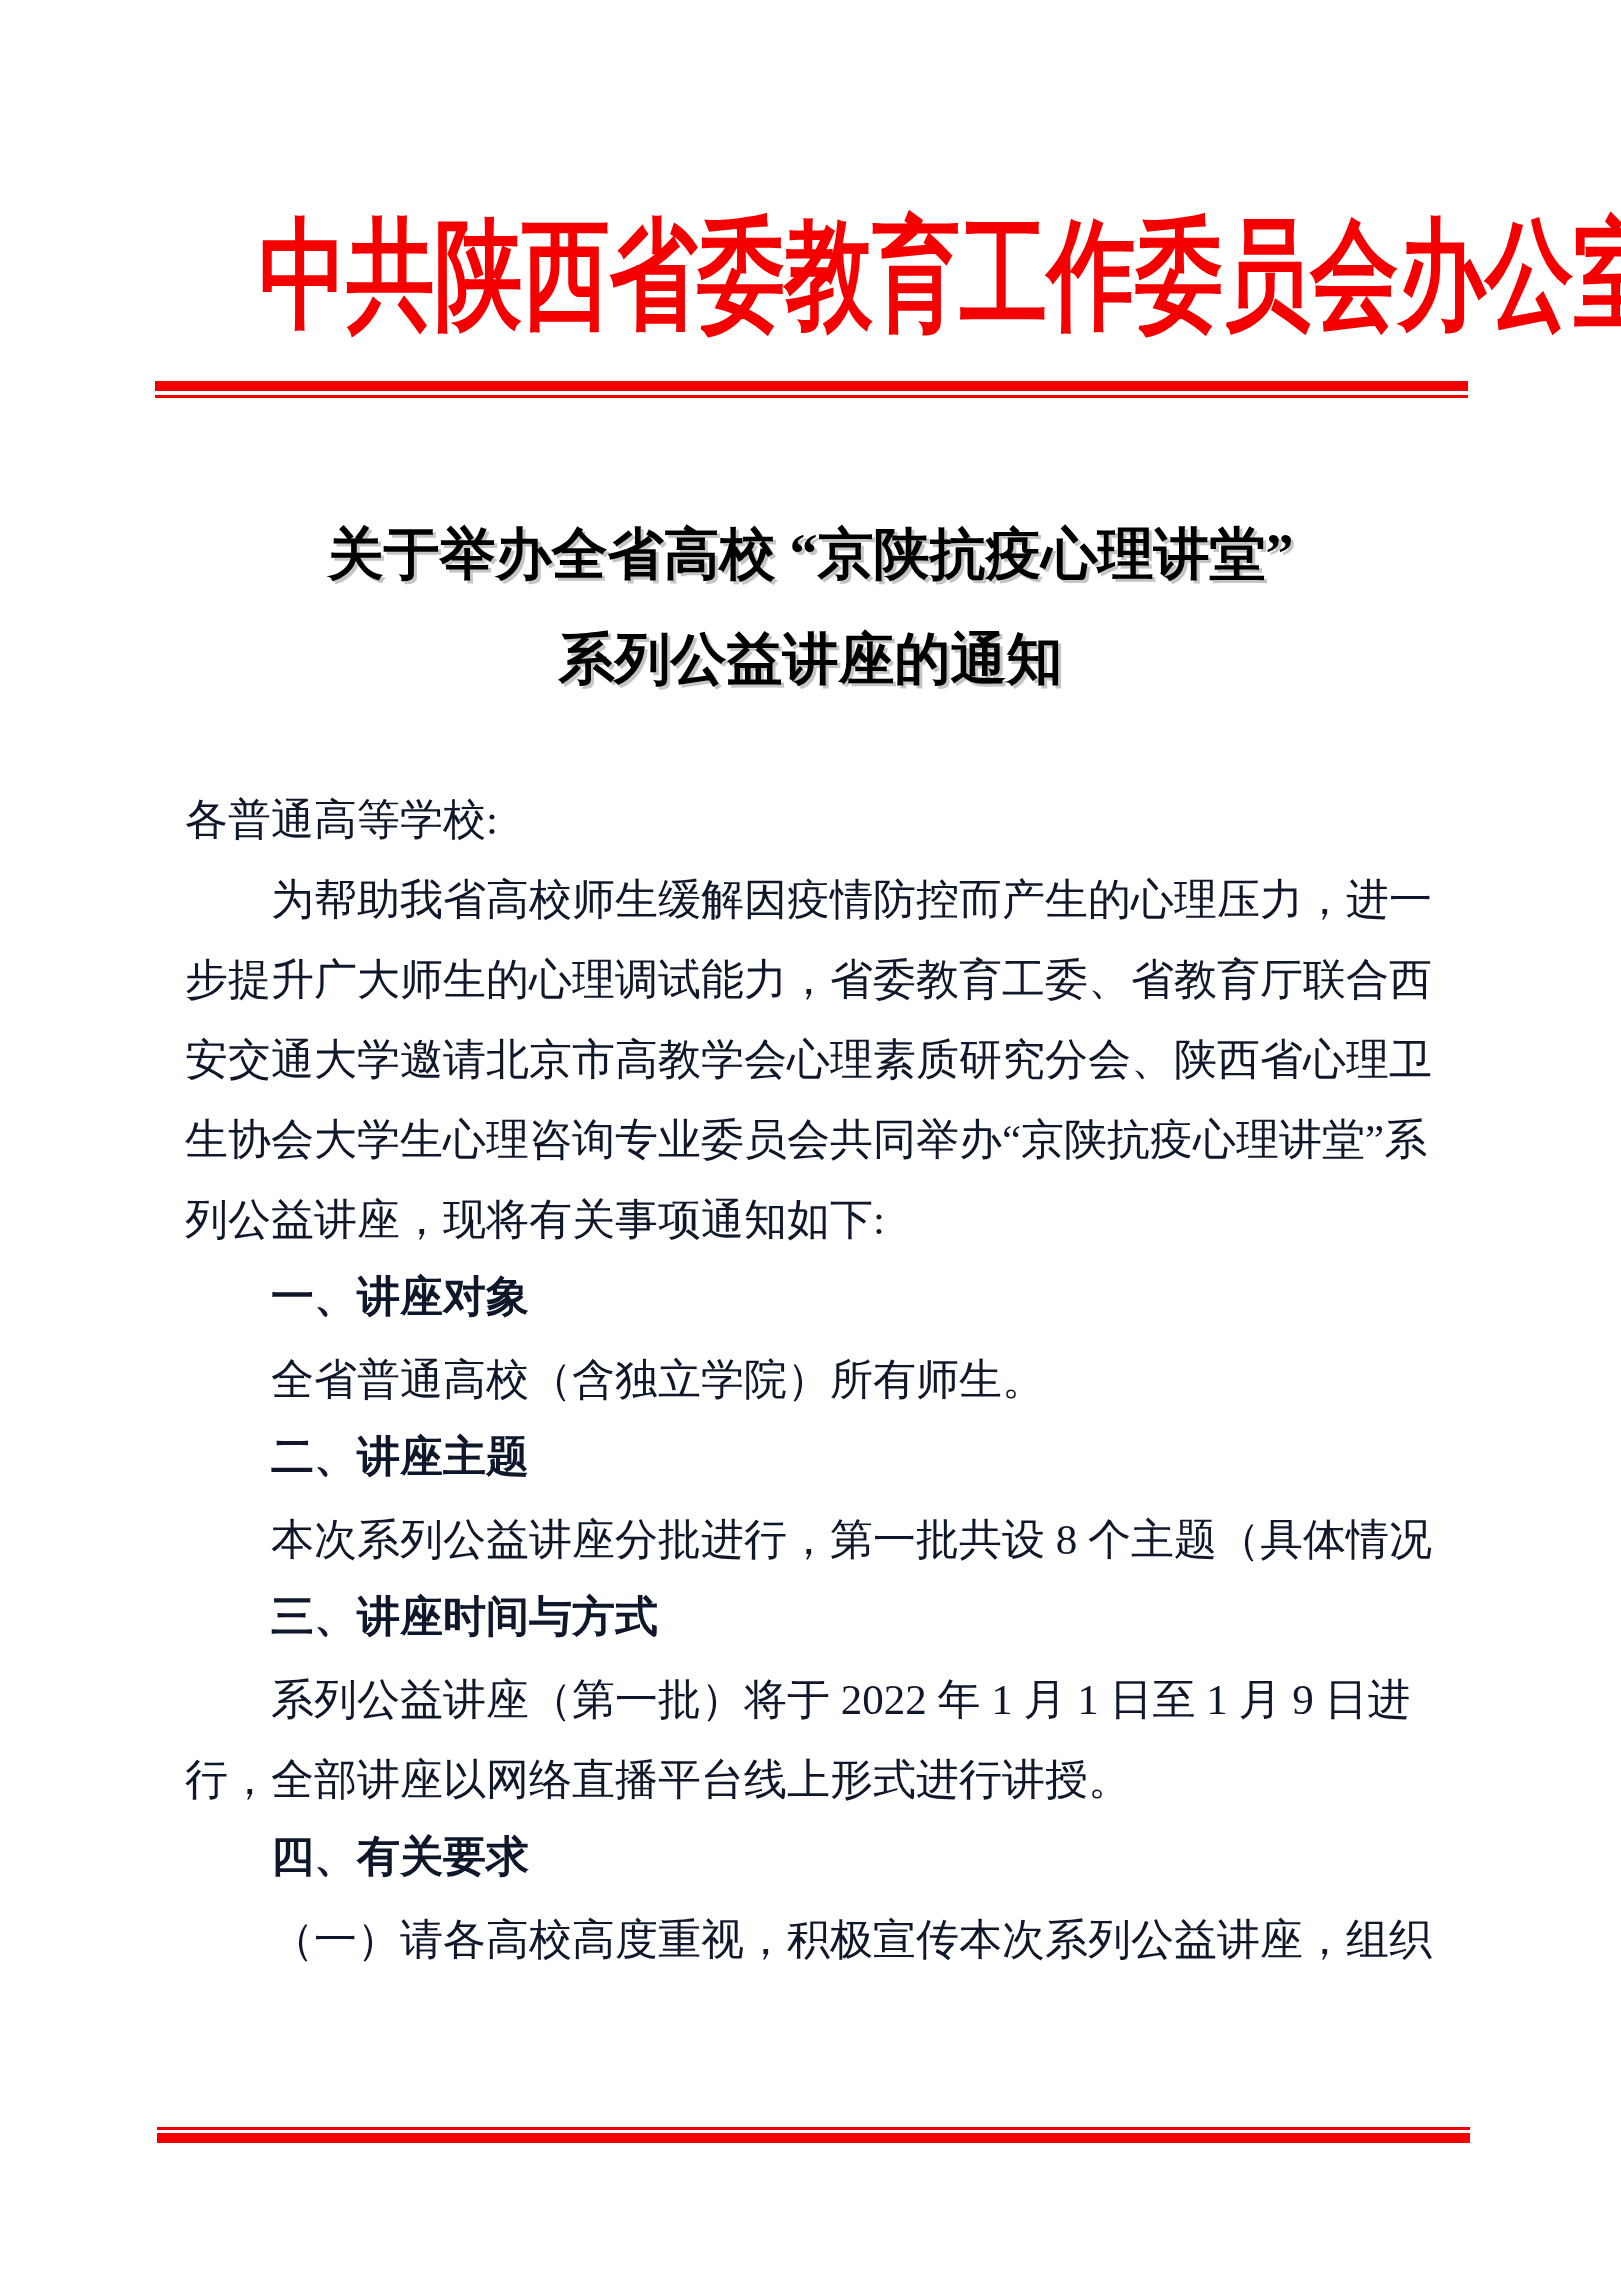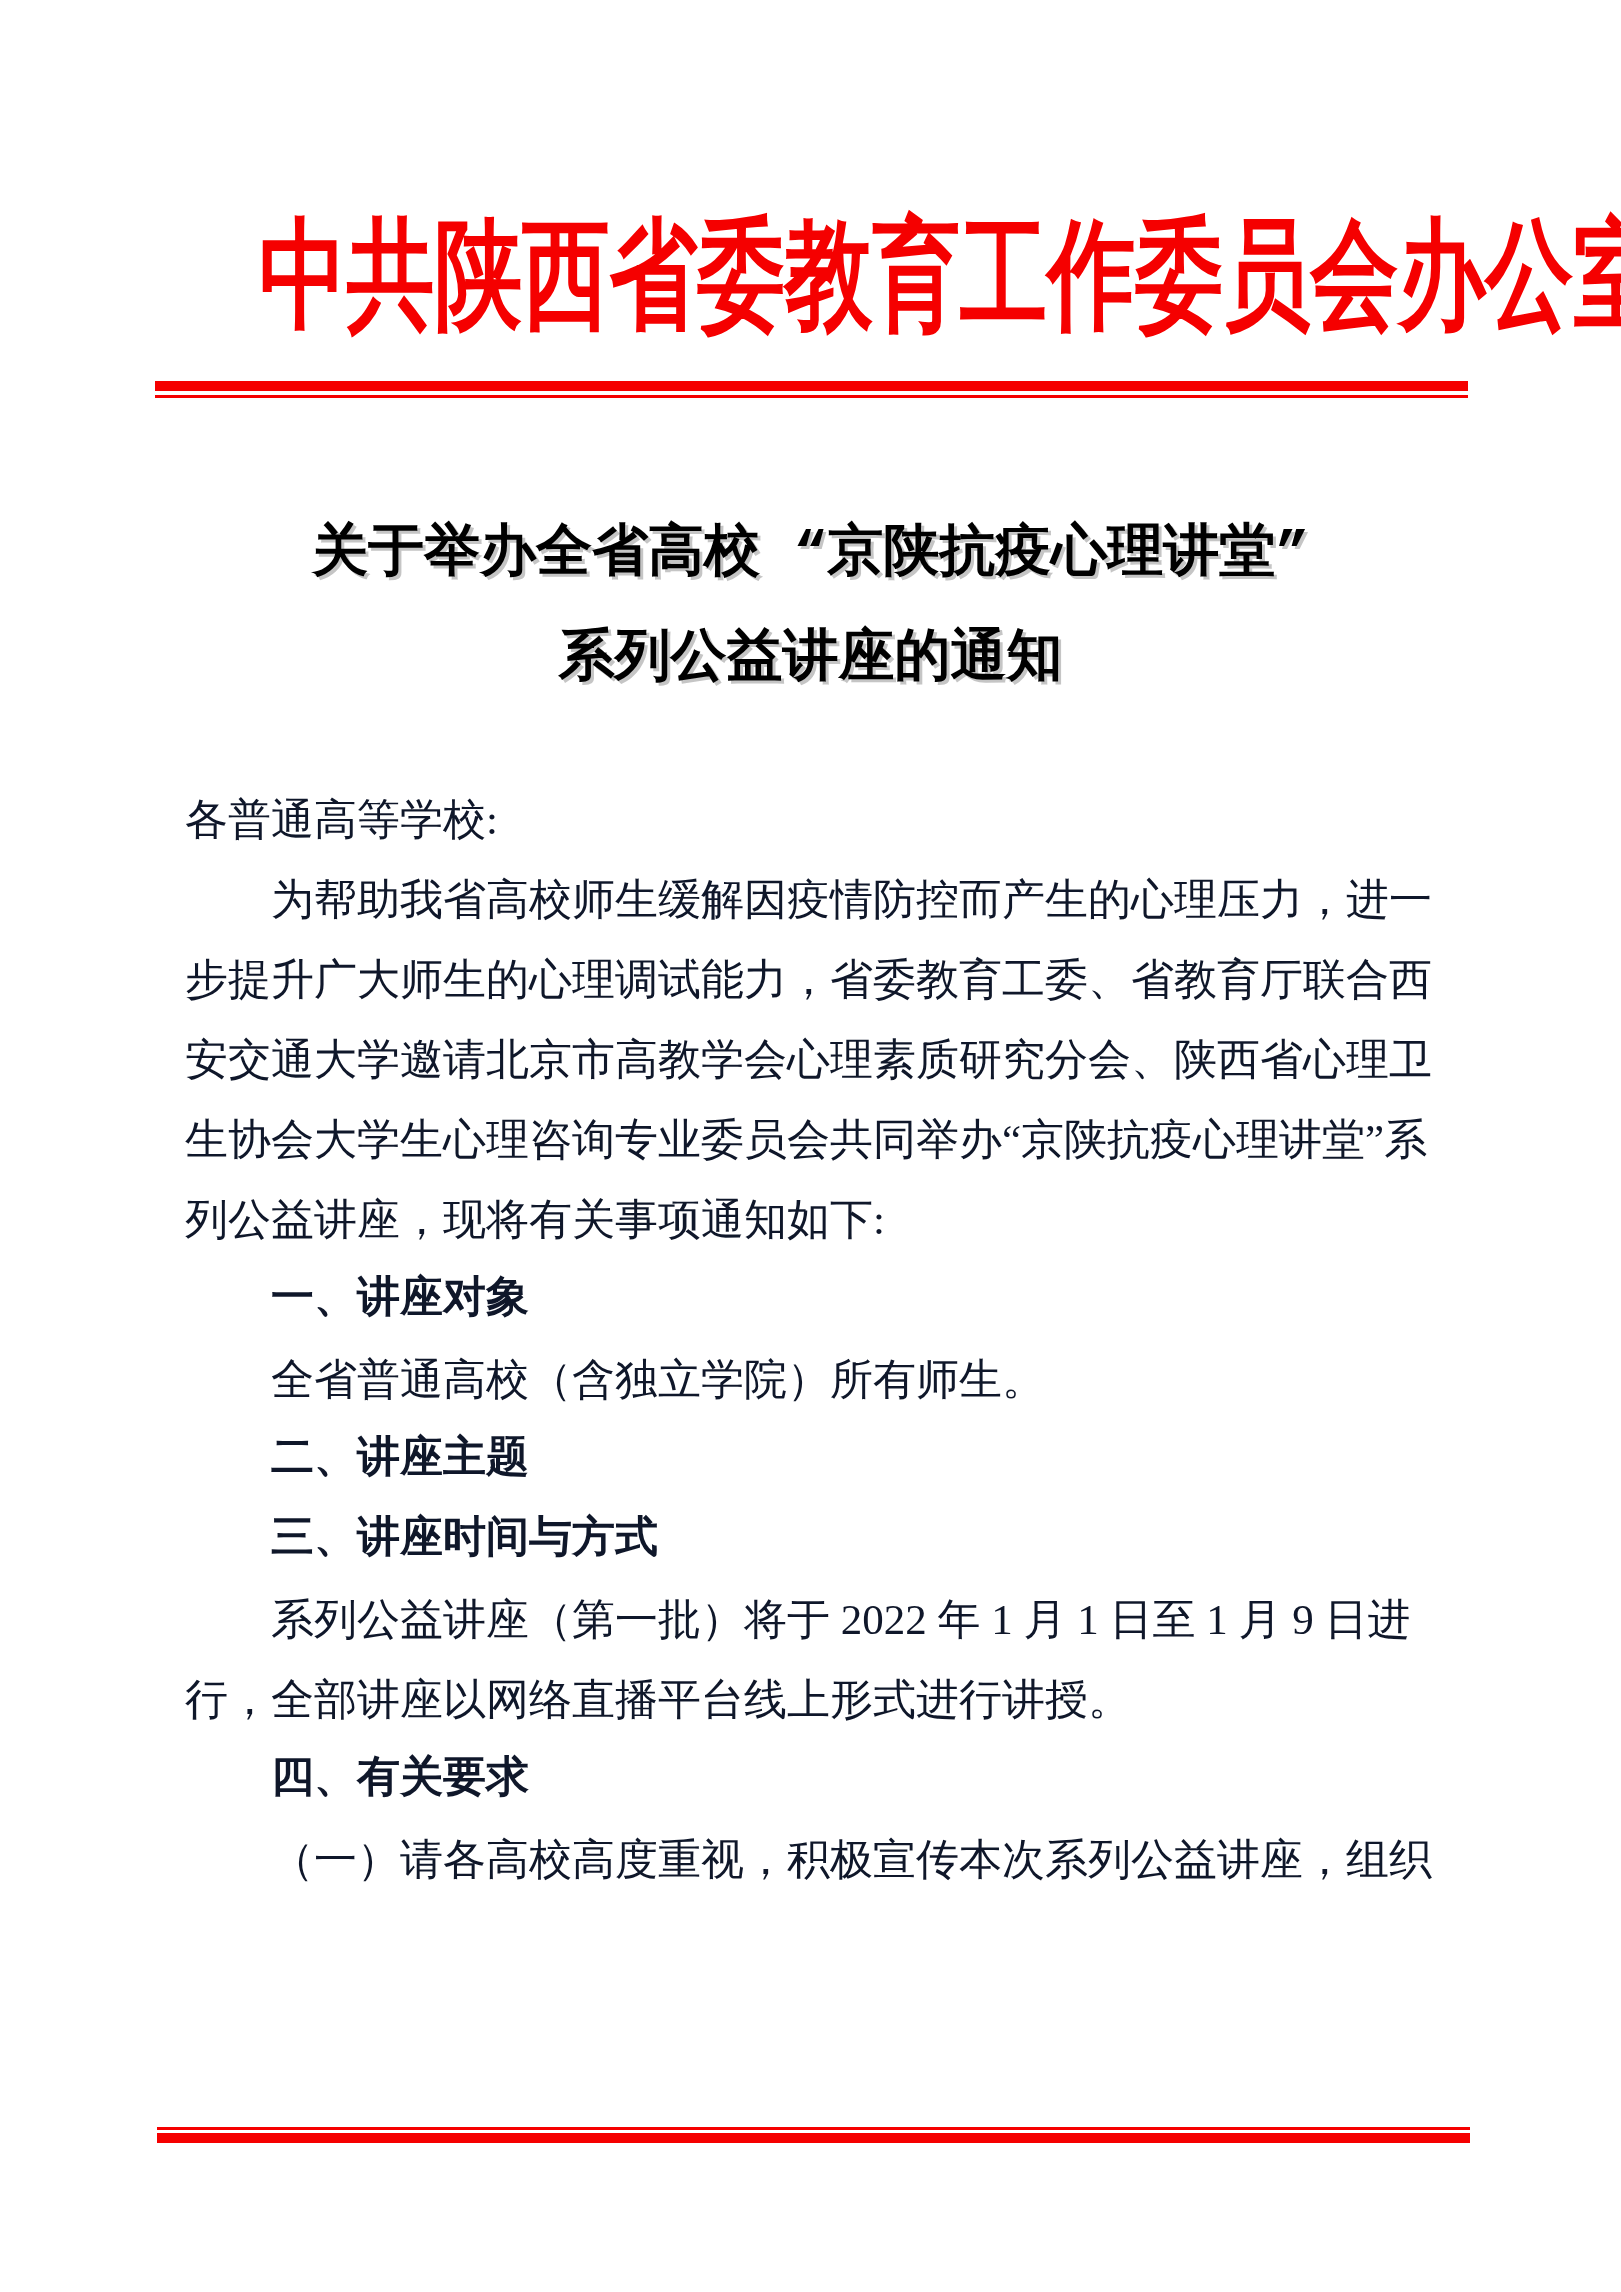--- a/index.html
+++ b/index.html
@@ -56,21 +56,20 @@
     top: 502px;
     left: 0;
     right: 0;
     text-align: center;
     font-size: 56px;
     font-weight: bold;
     line-height: 105px;
     color: #000000;
     text-shadow: 2.9px 2.9px 0 rgba(150,150,150,0.55);
     white-space: nowrap;
-    font-family: Liberation Mono, monospace;
   }
 
   
   .doc-body {
     position: absolute;
     top: 780px;
     left: 185px;
     width: 1260px;
     font-size: 43px;
     line-height: 80px;
@@ -109,20 +108,21 @@
   <div class="doc-body">
     <div class="body-line">各普通高等学校:</div>
     <div class="body-line indent">为帮助我省高校师生缓解因疫情防控而产生的心理压力，进一</div>
     <div class="body-line">步提升广大师生的心理调试能力，省委教育工委、省教育厅联合西</div>
     <div class="body-line">安交通大学邀请北京市高教学会心理素质研究分会、陕西省心理卫</div>
     <div class="body-line">生协会大学生心理咨询专业委员会共同举办“京陕抗疫心理讲堂”系</div>
     <div class="body-line">列公益讲座，现将有关事项通知如下:</div>
     <div class="body-line indent hd">一、讲座对象</div>
     <div class="body-line indent">全省普通高校（含独立学院）所有师生。</div>
     <div class="body-line indent hd">二、讲座主题</div>
+    <div class="body-line indent">本次系列公益讲座分批进行，第一批共设 8 个主题（具体情况</div>
     <div class="body-line indent hd">三、讲座时间与方式</div>
     <div class="body-line indent">系列公益讲座（第一批）将于 2022 年 1 月 1 日至 1 月 9 日进</div>
     <div class="body-line">行，全部讲座以网络直播平台线上形式进行讲授。</div>
     <div class="body-line indent hd">四、有关要求</div>
     <div class="body-line indent">（一）请各高校高度重视，积极宣传本次系列公益讲座，组织</div>
   </div>
 
   <div class="sep sep-bottom">
     <div class="rule-thin"></div>
     <div class="rule-thick"></div>

